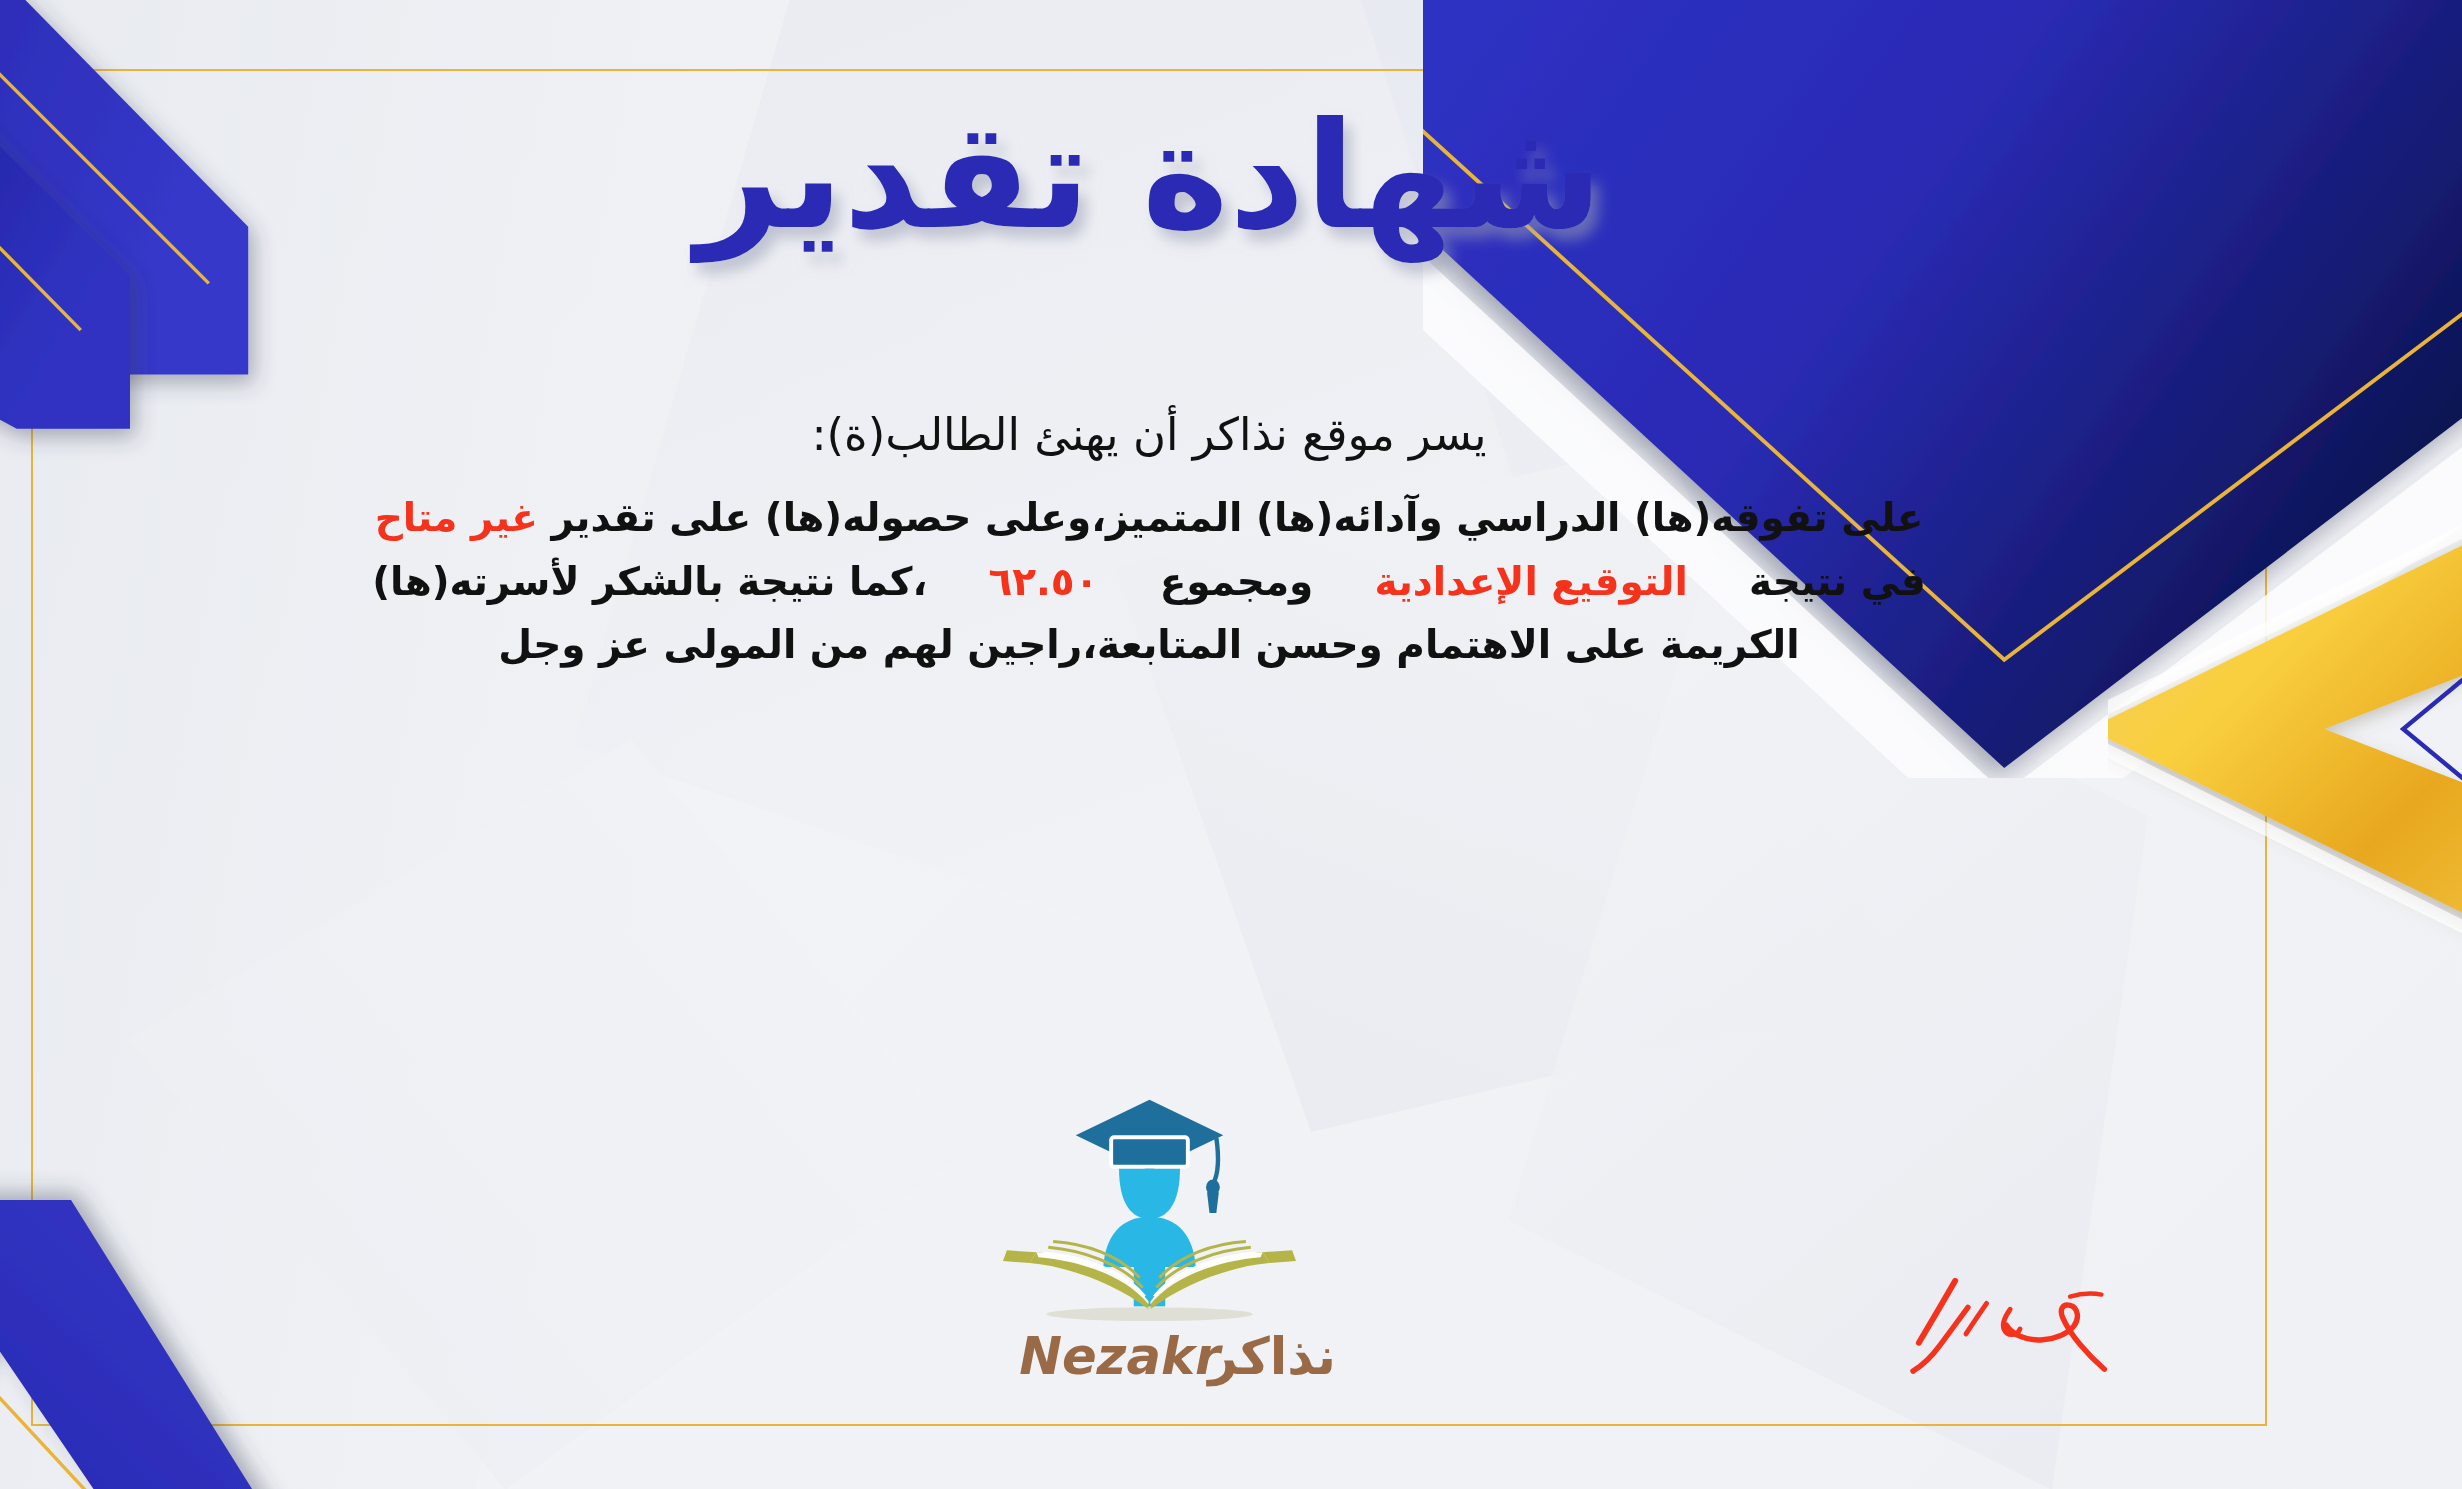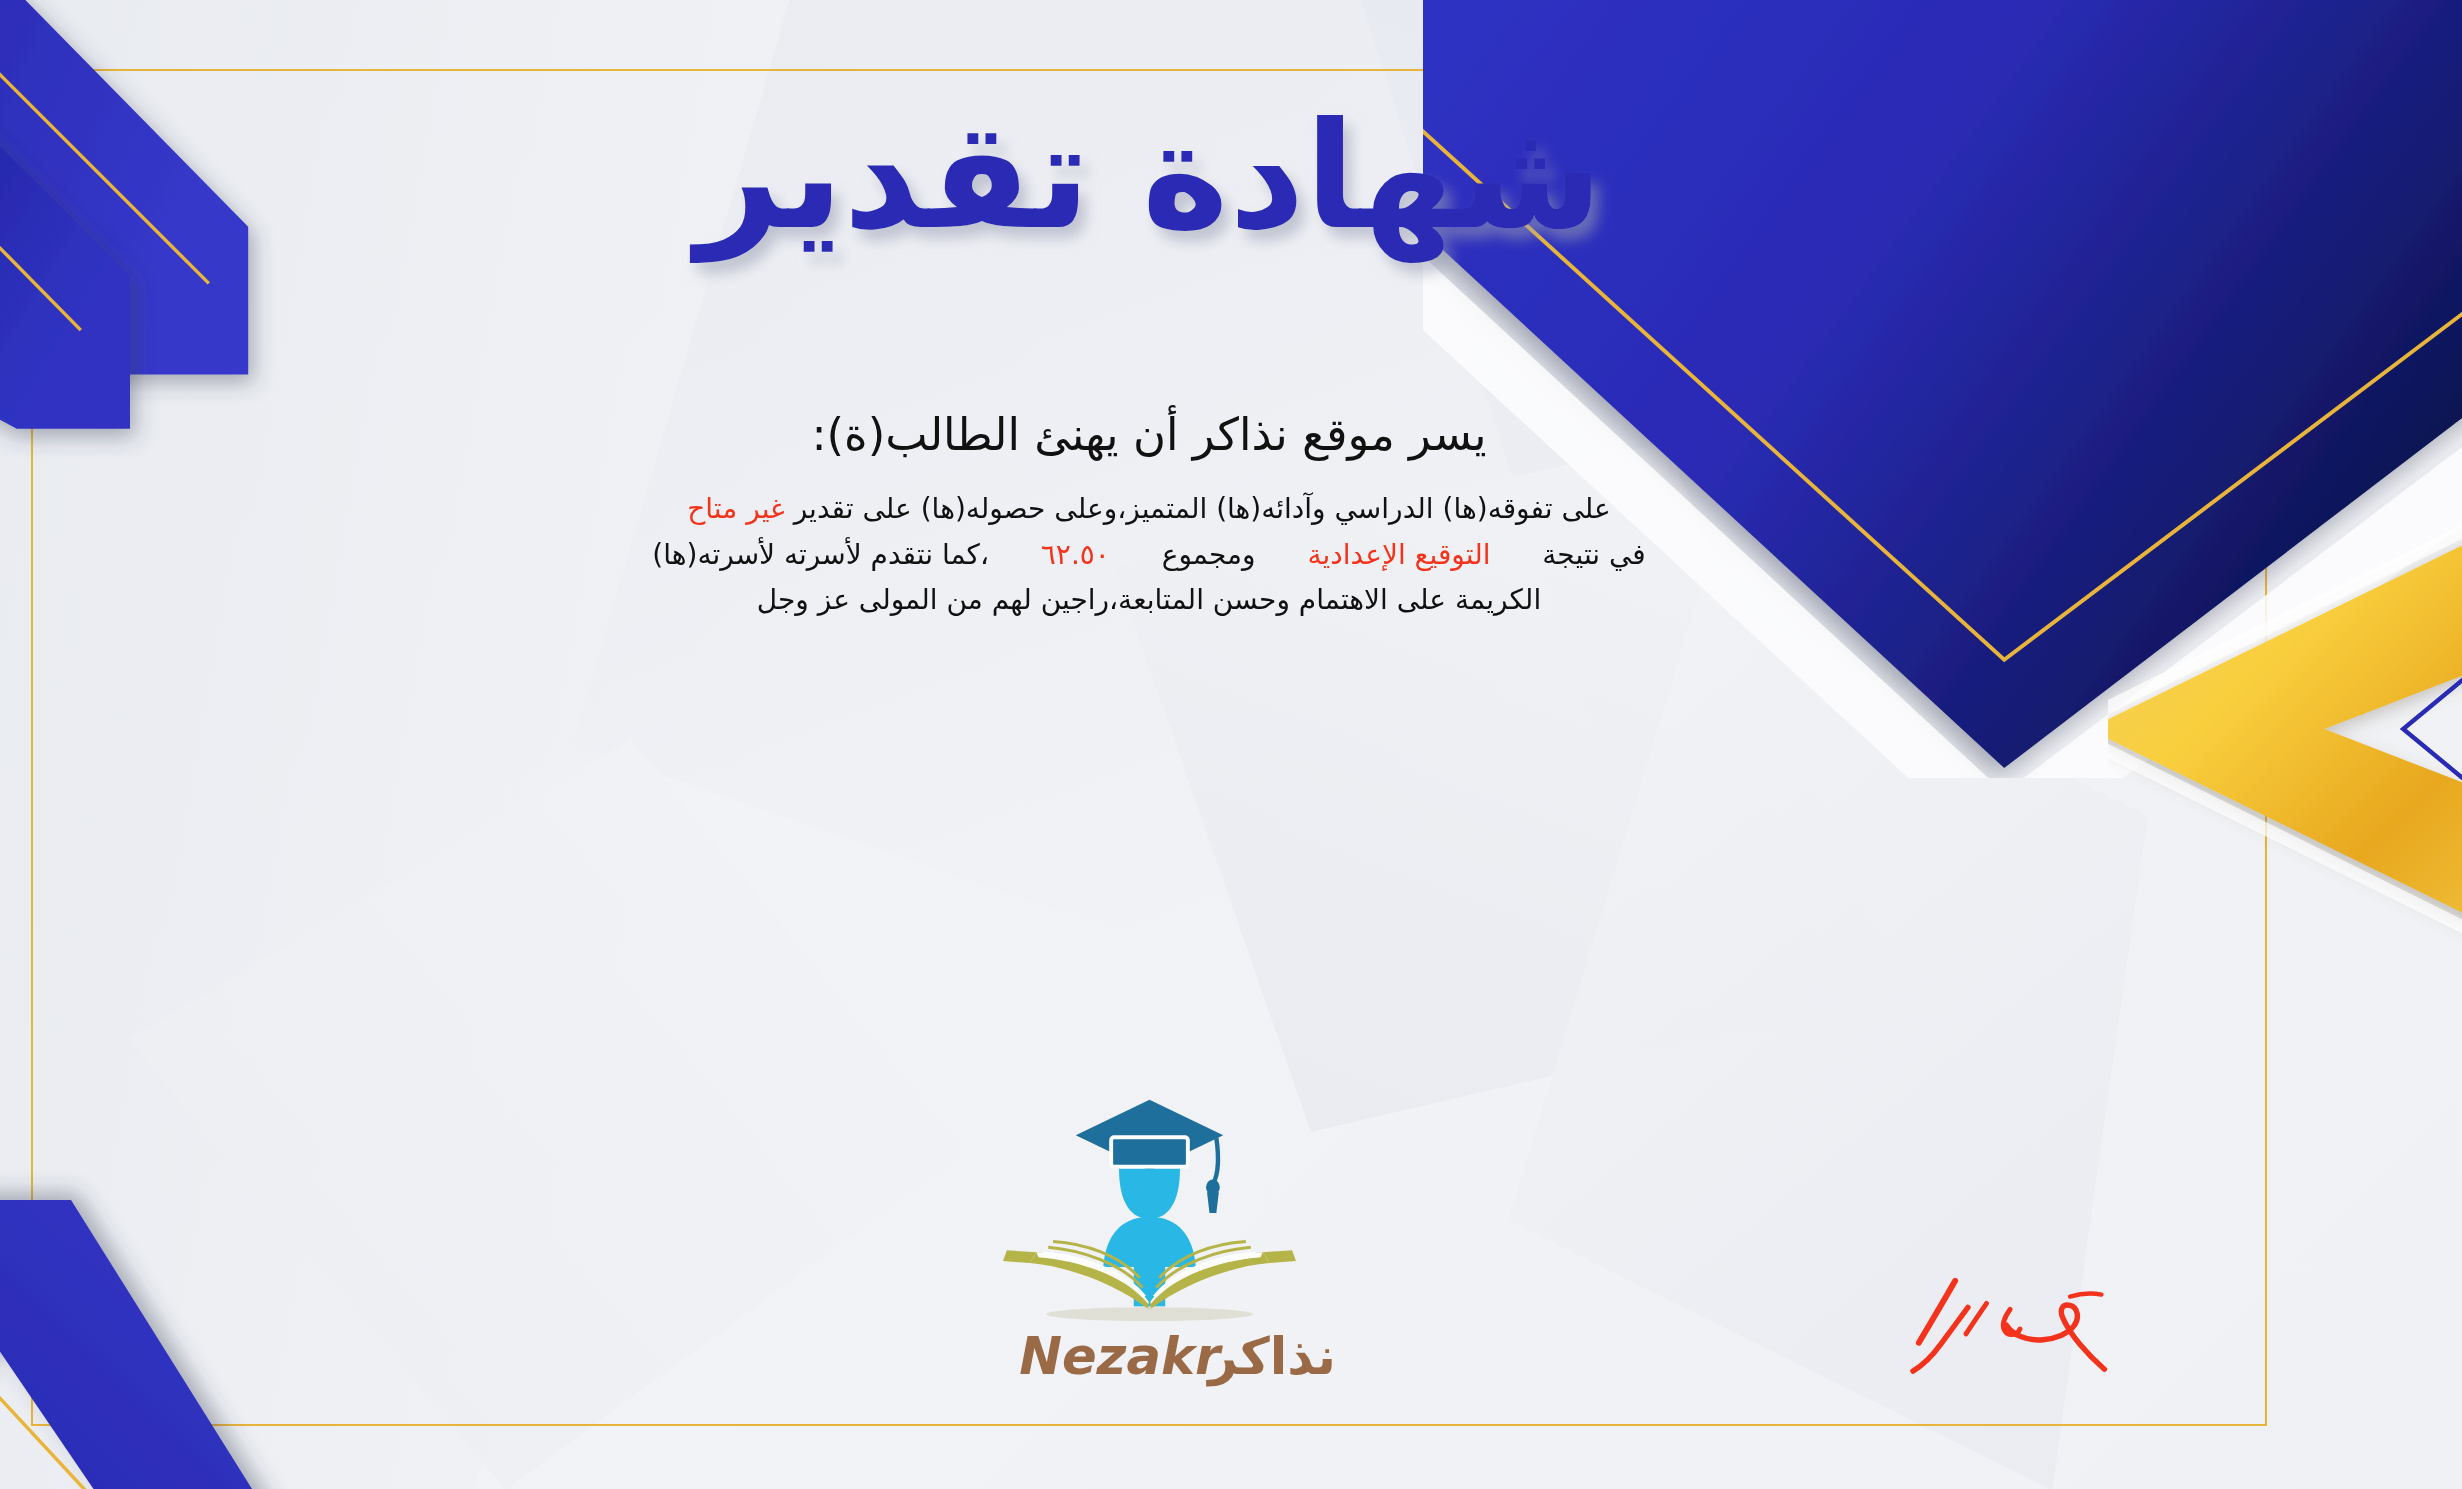--- a/index.html
+++ b/index.html
@@ -131,22 +131,22 @@
 
   .line-name {
     font-size: 43px;
     font-weight: 700;
     color: #f5331d;
     margin: 0 0 25.6px 0;
     line-height: 1.15;
   }
 
   .para {
-    font-size: 28px;
-    font-weight: 400;
+    font-size: 39px;
+    font-weight: 700;
     color: #111111;
     line-height: 1.62;
     margin: 0;
     text-align: center;
   }
   .hl { color: #f5331d; }
   .sp { display: inline-block; width: 34px; }
 
   
   .signature-block {
@@ -313,21 +313,21 @@
         <span class="hl">غير متاح</span>
         <br>
         <span>في نتيجة</span>
         <span class="sp"></span>
         <span class="hl">التوقيع الإعدادية</span>
         <span class="sp"></span>
         <span>ومجموع</span>
         <span class="sp"></span>
         <span class="hl">٦٢.٥٠</span>
         <span class="sp"></span>
-        <span>،كما نتقدم لأسرته لأسرته(ها)</span>
+        <span>،كما نتيجة بالشكر لأسرته(ها)</span>
         <br>
         <span>الكريمة على الاهتمام وحسن المتابعة،راجين لهم من المولى عز وجل</span>
         <br>
       </p>
     </div>
 
     <div class="signature-block">
       <svg class="sig-mark" width="305" height="108" viewBox="0 0 620 220" xmlns="http://www.w3.org/2000/svg">
 
         <path d="M540,200 C505,170 470,130 455,95 C448,78 455,66 470,70 C486,74 490,96 478,112

